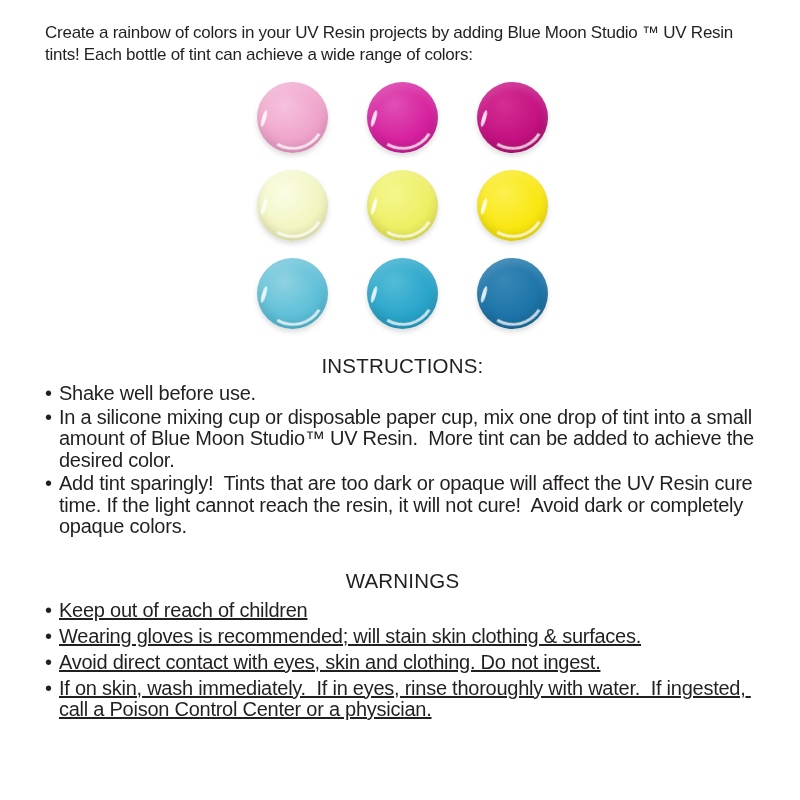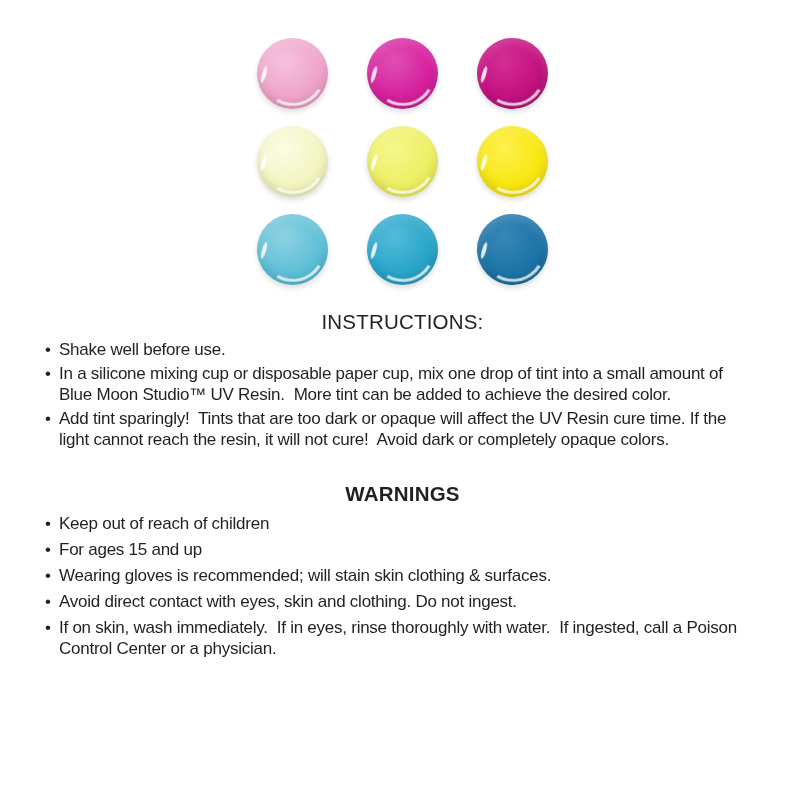--- a/index.html
+++ b/index.html
@@ -71,50 +71,51 @@
   
   .section-heading {
     margin: 0;
     font-size: 20.5px;
     font-weight: 400;
     line-height: 23px;
     letter-spacing: 0.2px;
     text-align: center;
   }
   .instructions-heading { margin-top: 25px; }
-  .warnings-heading { margin-top: 31px; font-weight: bold; }
+  .warnings-heading { margin-top: 31px; }
   ul.bullets {
     margin: 6px 0 0 0;
     padding: 0;
     list-style: none;
     max-width: 712px;
-    font-size: 17px;
+    font-size: 20px;
     line-height: 21.5px;
     letter-spacing: -0.25px;
   }
   ul.bullets li {
     position: relative;
     padding-left: 14px;
     white-space: pre-wrap;
   }
   ul.bullets li::before {
     content: "\2022";
     position: absolute;
     left: 0;
     top: 0;
   }
   ul.instructions-list li { margin-bottom: 2px; }
   ul.warnings-list { margin-top: 8px; }
-  ul.warnings-list li { margin-bottom: 4.5px; }
+  ul.warnings-list li { margin-bottom: 4.5px; text-decoration: underline; }
 </style>
 </head>
 <body>
 
 <div class="page">
 
+  <p class="intro">Create a rainbow of colors in your UV Resin projects by adding Blue Moon Studio ™ UV Resin tints! Each bottle of tint can achieve a wide range of colors:</p>
 
   <div class="tint-grid">
     <div class="tint-row">
       <div class="drop" style="background: radial-gradient(circle at 38% 32%, rgb(246, 194, 220) 0%, rgb(239, 164, 203) 55%, rgb(225, 138, 184) 100%);"></div>
       <div class="drop" style="background: radial-gradient(circle at 38% 32%, rgb(224, 79, 180) 0%, rgb(214, 33, 158) 55%, rgb(184, 21, 134) 100%);"></div>
       <div class="drop" style="background: radial-gradient(circle at 38% 32%, rgb(212, 45, 146) 0%, rgb(196, 17, 129) 55%, rgb(156, 14, 98) 100%);"></div>
     </div>
     <div class="tint-row">
       <div class="drop" style="background: radial-gradient(circle at 38% 32%, rgb(251, 252, 228) 0%, rgb(243, 245, 194) 55%, rgb(230, 233, 166) 100%);"></div>
       <div class="drop" style="background: radial-gradient(circle at 38% 32%, rgb(245, 247, 142) 0%, rgb(237, 239, 100) 55%, rgb(223, 226, 70) 100%);"></div>
@@ -130,19 +131,18 @@
   <h2 class="section-heading instructions-heading">INSTRUCTIONS:</h2>
   <ul class="bullets instructions-list">
     <li>Shake well before use.</li>
     <li>In a silicone mixing cup or disposable paper cup, mix one drop of tint into a small amount of Blue Moon Studio™ UV Resin.  More tint can be added to achieve the desired color.</li>
     <li>Add tint sparingly!  Tints that are too dark or opaque will affect the UV Resin cure time. If the light cannot reach the resin, it will not cure!  Avoid dark or completely opaque colors.</li>
   </ul>
 
   <h2 class="section-heading warnings-heading">WARNINGS</h2>
   <ul class="bullets warnings-list">
     <li>Keep out of reach of children</li>
-    <li>For ages 15 and up</li>
     <li>Wearing gloves is recommended; will stain skin clothing &amp; surfaces.</li>
     <li>Avoid direct contact with eyes, skin and clothing. Do not ingest.</li>
     <li>If on skin, wash immediately.  If in eyes, rinse thoroughly with water.  If ingested, call a Poison Control Center or a physician.</li>
   </ul>
 
 </div>
 
 </body></html>

